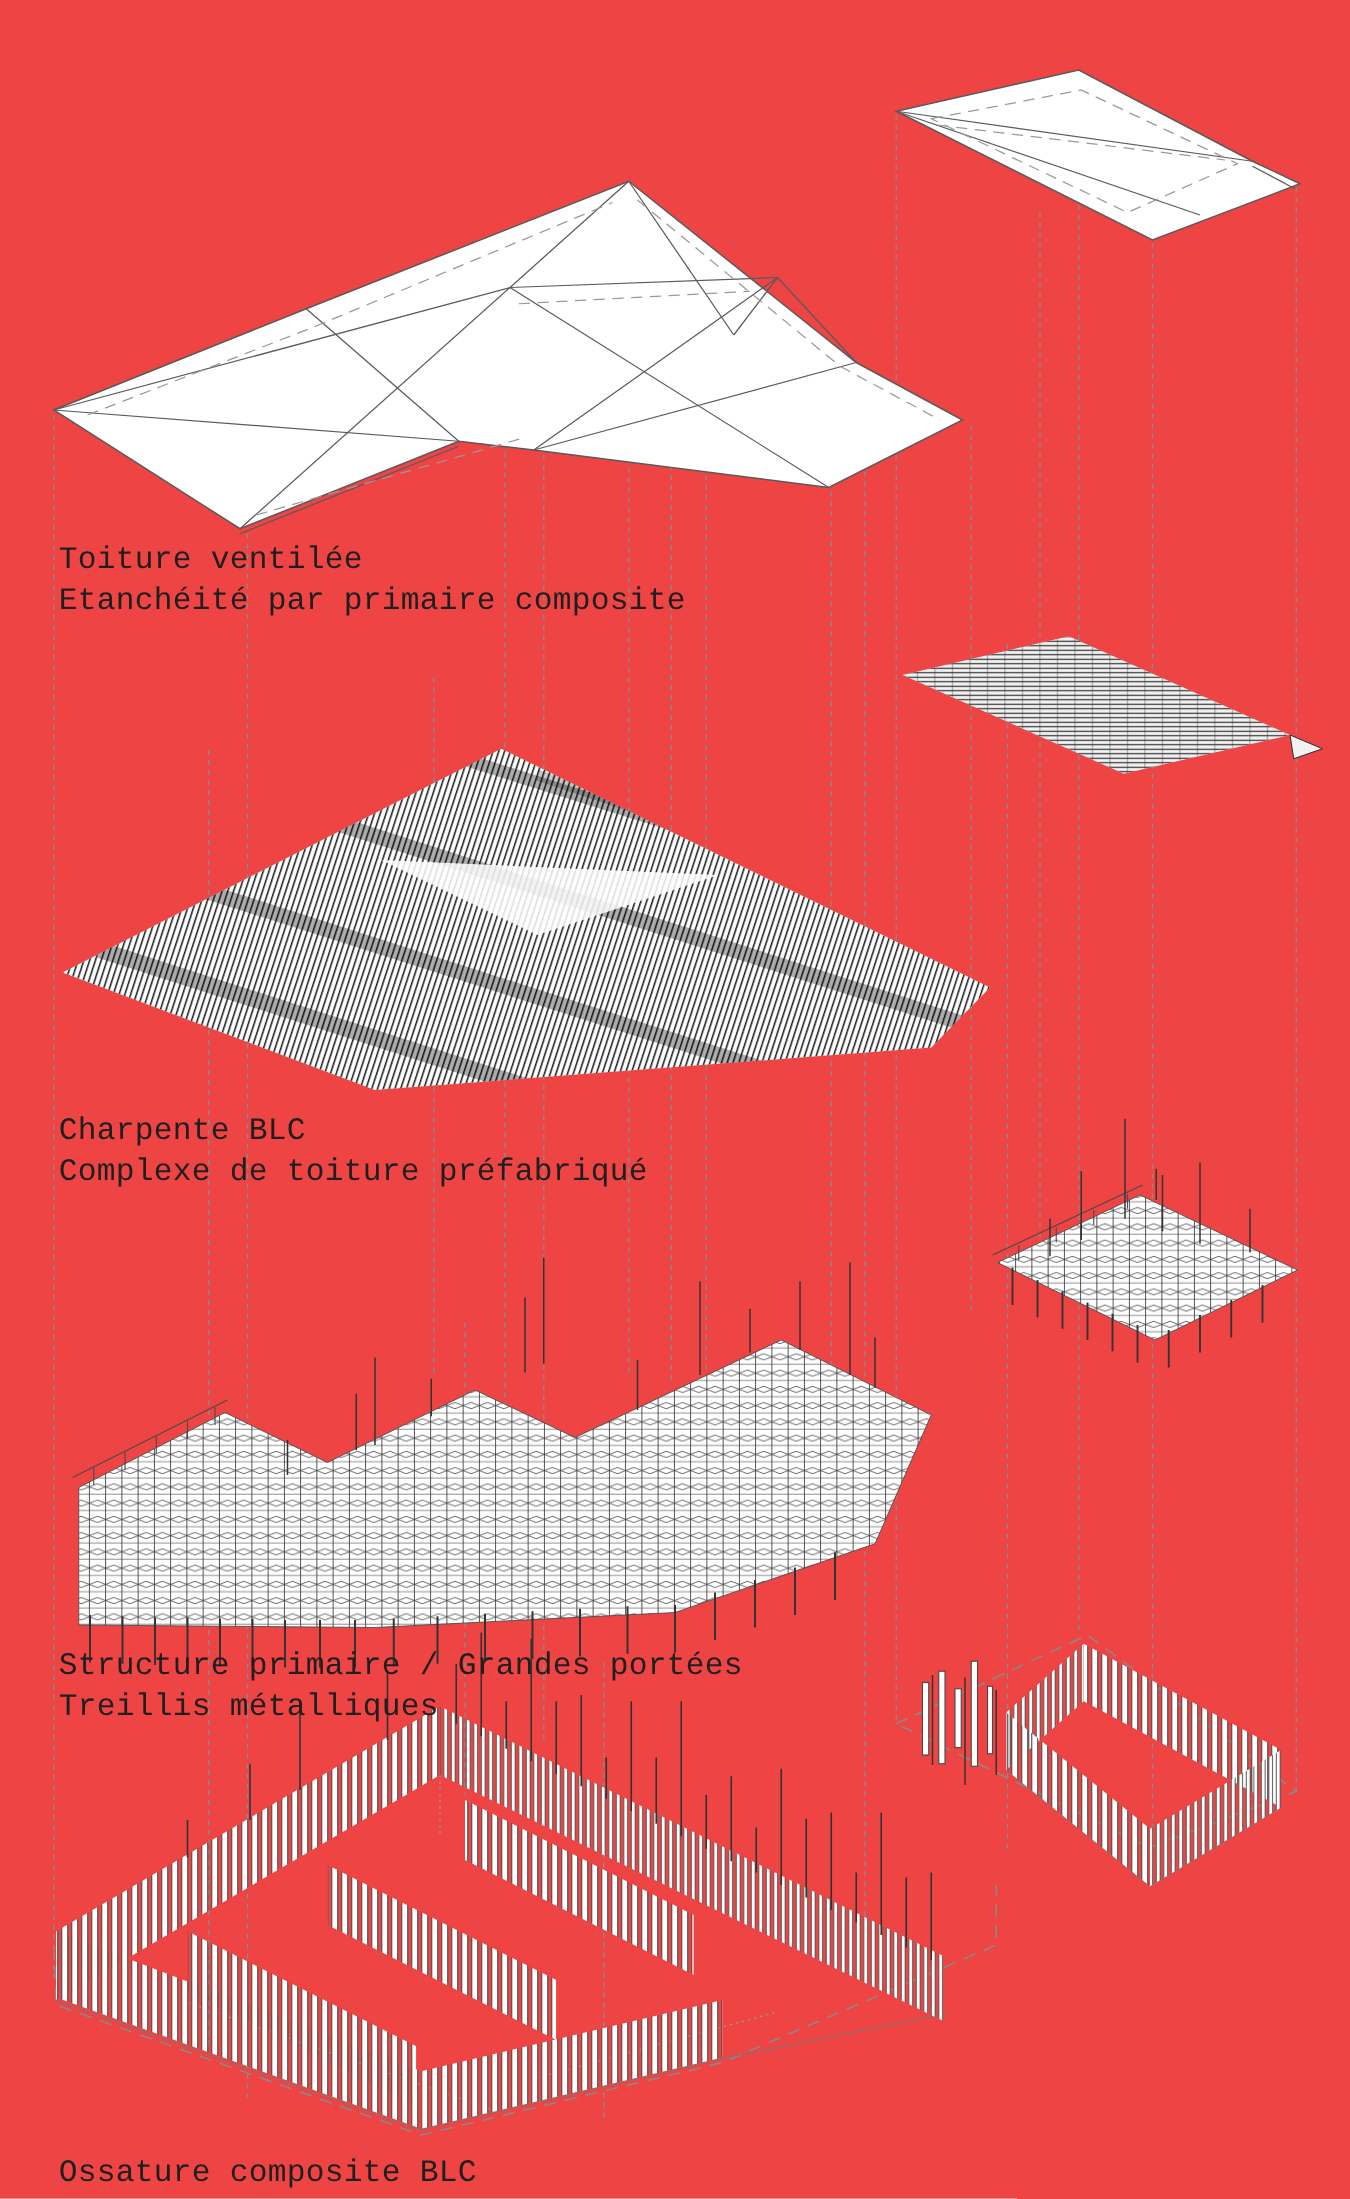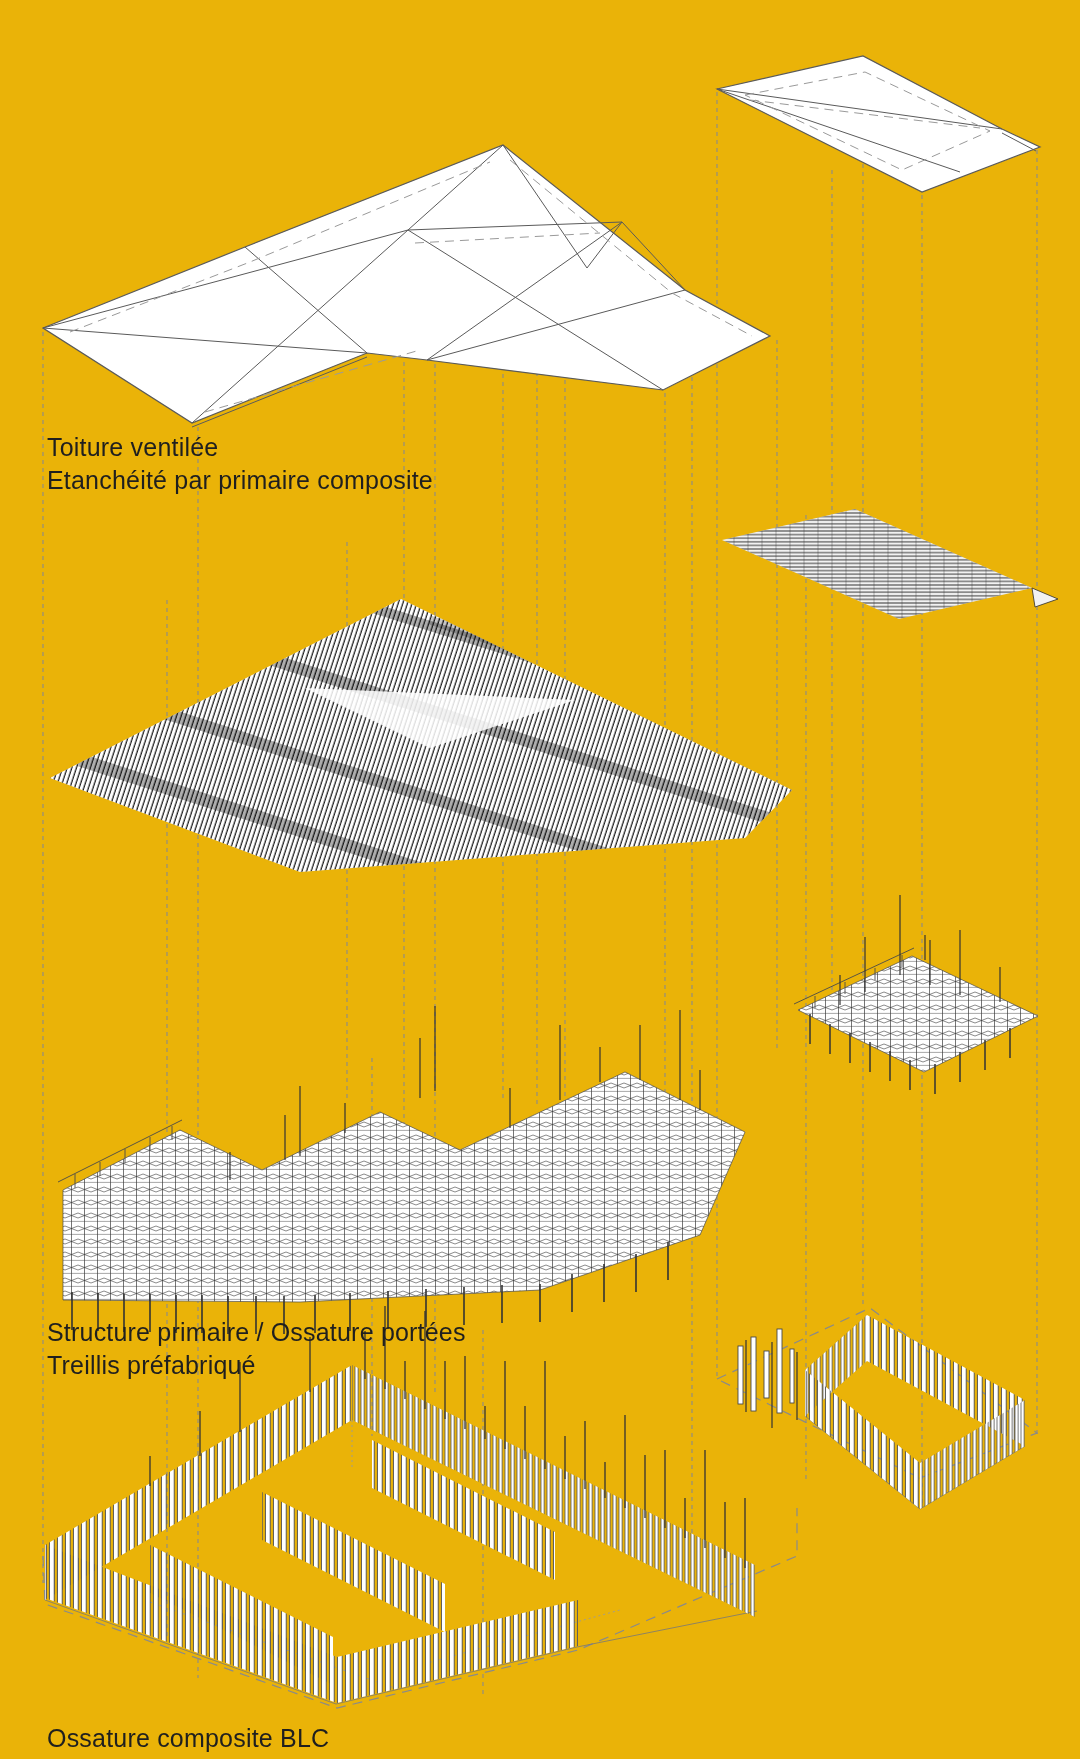--- a/index.html
+++ b/index.html
@@ -1,17 +1,17 @@
 <!DOCTYPE html>
 <html><head>
 <meta charset="utf-8">
 <style>
   html,body{margin:0;padding:0;background:#ffffff;}
-  #stage{position:relative;width:1080px;height:1759px;background:#eab308;overflow:hidden;
-         font-family:Liberation Sans, sans-serif;}
+  #stage{position:relative;width:1080px;height:1759px;background:#ef4444;overflow:hidden;
+         font-family:Liberation Mono, monospace;}
   #drawing{position:absolute;left:0;top:0;}
   .lbl{position:absolute;font-size:25px;line-height:33px;color:#1f1f1f;white-space:nowrap;
        letter-spacing:0.2px;}
 </style>
 </head>
 <body>
 
 <div id="stage">
 
 <svg id="drawing" width="1080" height="1759" viewBox="0 0 1080 1759">
@@ -340,23 +340,27 @@
       </g>
     </g>
   </g>
 </svg>
 
 <div class="lbl" style="left:47px;top:431px">
   <div>Toiture ventilée</div>
   <div>Etanchéité par primaire composite</div>
 </div>
 
+<div class="lbl" style="left:47px;top:888px">
+  <div>Charpente BLC</div>
+  <div>Complexe de toiture préfabriqué</div>
+</div>
 
 <div class="lbl" style="left:47px;top:1316px">
-  <div>Structure primaire / Ossature portées</div>
-  <div>Treillis préfabriqué</div>
+  <div>Structure primaire / Grandes portées</div>
+  <div>Treillis métalliques</div>
 </div>
 
 <div class="lbl" style="left:47px;top:1722px">
   <div>Ossature composite BLC</div>
 </div>
 
 </div>
 
 </body></html>

